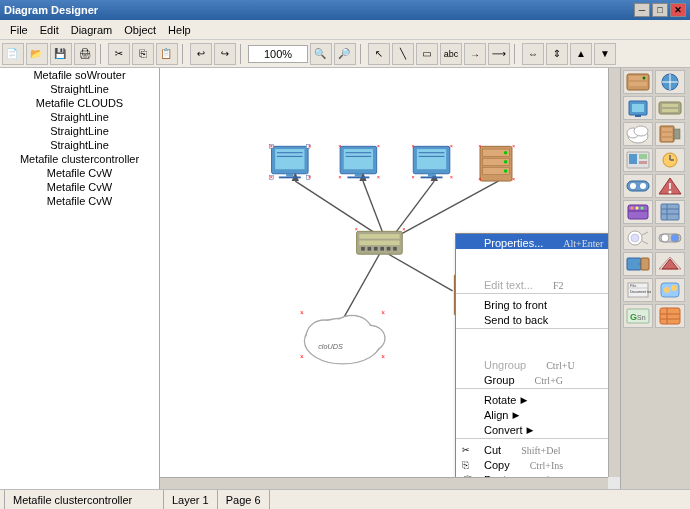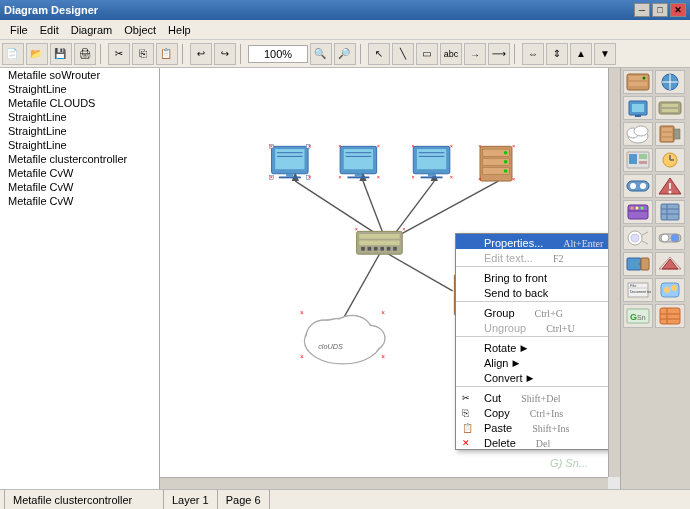--- a/index.html
+++ b/index.html
@@ -79,20 +79,21 @@
       height: calc(509px - 20px - 20px - 28px - 20px);
     }
 
     
     .left-panel {
       width: 160px;
       background: white;
       border-right: 1px solid #aaa;
       overflow-y: auto;
       font-size: 11px;
+      text-align: center;
     }
     .left-panel-item {
       padding: 1px 8px;
       cursor: pointer;
       white-space: nowrap;
     }
 
     
     .canvas-area {
       flex: 1;
@@ -183,21 +184,21 @@
       font-size: 11px;
     }
     .cm-item {
       padding: 3px 20px 0 28px;
       cursor: pointer;
       display: flex;
       align-items: center;
       position: relative;
     }
     .cm-item.highlighted { background: #316ac5; color: white; }
-    .cm-item.disabled { color: #aaa; }
+    .cm-item.disabled { color: #aaa; margin-top: 27px; }
     .cm-item .shortcut { color: #888; font-size: 10px; margin-left: 20px; font-family: Liberation Serif, serif; }
     .cm-item.highlighted .shortcut { color: #ddd; }
     .cm-separator { height: 1px; background: #ccc; margin: 2px 0; }
     .cm-arrow { font-size: 9px; margin-left: 4px; }
     .cm-icon { position: absolute; left: 6px; font-size: 9px; }
 
     
     .watermark {
       position: absolute;
       bottom: 8px;
@@ -414,27 +415,27 @@
             <span class="shortcut">F2</span>
           </div>
           <div class="cm-separator"></div>
           <div class="cm-item">
             <span>Bring to front</span>
           </div>
           <div class="cm-item">
             <span>Send to back</span>
           </div>
           <div class="cm-separator"></div>
-          <div class="cm-item">
-            <span>Group</span>
-            <span class="shortcut">Ctrl+G</span>
-          </div>
           <div class="cm-item disabled">
             <span>Ungroup</span>
             <span class="shortcut">Ctrl+U</span>
+          </div>
+          <div class="cm-item">
+            <span>Group</span>
+            <span class="shortcut">Ctrl+G</span>
           </div>
           <div class="cm-separator"></div>
           <div class="cm-item">
             <span>Rotate</span>
             <span class="cm-arrow">▶</span>
           </div>
           <div class="cm-item">
             <span>Align</span>
             <span class="cm-arrow">▶</span>
           </div>

